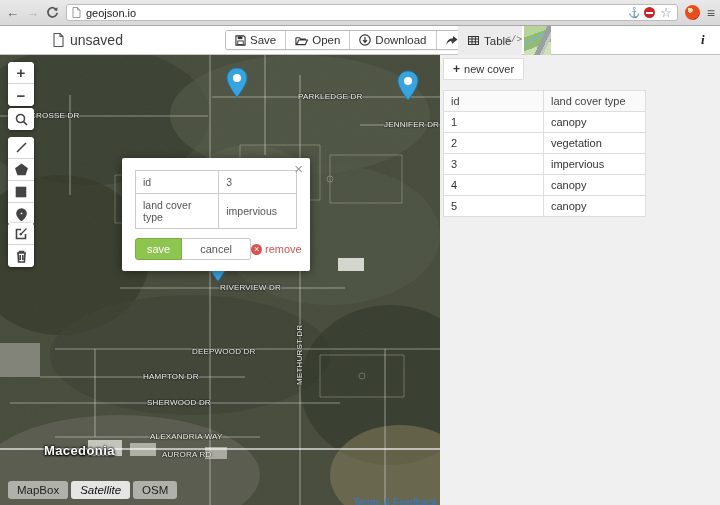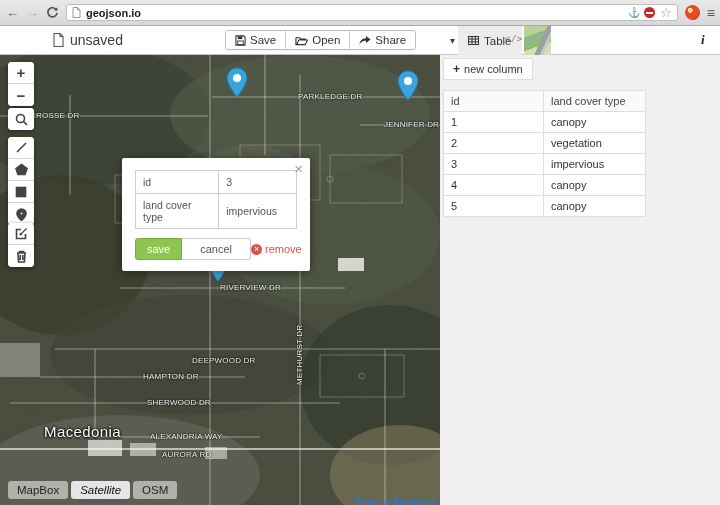--- a/index.html
+++ b/index.html
@@ -10,21 +10,21 @@
     -webkit-font-smoothing:antialiased;
   }
   
   .chrome { position:absolute; left:0; top:0; width:720px; height:26px;
     background:linear-gradient(#e9e9e9,#d8d8d8); border-bottom:1px solid #a8a8a8;
     display:flex; align-items:center; padding:0 6px; gap:7px; }
   .nav-ico { font-size:13px; font-weight:bold; color:#565656; line-height:1; }
   .nav-ico.disabled { color:#b2b2b2; }
   .omnibox { flex:1; height:17px; background:#fff; border:1px solid #bdbdbd;
     border-radius:3px; display:flex; align-items:center; padding:0 5px; gap:5px; }
-  .url-text { font-size:11px; font-weight:bold; color:#1b1b1b; }
+  .url-text { font-size:11px; font-weight:normal; color:#1b1b1b; }
   .omni-spacer { flex:1; }
   .ext-blue { width:11px; height:11px; color:#3b6fd4; font-size:10px; line-height:11px; }
   .ext-red { width:11px; height:11px; background:#c62828; border-radius:50%; position:relative; }
   .ext-red::after { content:""; position:absolute; left:2px; top:4.5px; width:7px; height:2px; background:#fff; }
   .star { font-size:13px; color:#8a8a8a; line-height:1; }
   .duck { width:15px; height:15px; border-radius:50%;
     background:radial-gradient(circle at 35% 35%, #ffd9a0 18%, #e84b1f 19% 70%, #c21f00 71%); }
   .menu-ico { font-size:14px; color:#555; font-weight:bold; letter-spacing:-1px; }
   
   .appbar { position:absolute; left:0; top:26px; width:720px; height:29px; background:#fff;
@@ -51,21 +51,21 @@
   }
   .info-i { position:absolute; left:701px; top:6px; font-family:"Liberation Serif", serif;
     font-weight:bold; font-style:italic; font-size:13px; color:#222; }
   
   .map { position:absolute; left:0; top:55px; width:440px; height:450px;
     background:#454a3b; overflow:hidden; }
   .map svg.base { position:absolute; left:0; top:0; }
   .stl { position:absolute; color:#fff; font-size:8px; line-height:1;
     text-shadow:0 0 2px #000, 0 0 2px #000; white-space:nowrap; opacity:.92; letter-spacing:.2px; }
   .stl.vert { transform:rotate(-90deg); transform-origin:left top; }
-  .place { position:absolute; left:44px; top:368px; font-size:15px; font-weight:normal; color:#fff;
+  .place { position:absolute; left:44px; top:388px; font-size:13px; font-weight:bold; color:#fff;
     text-shadow:0 0 3px #000, 0 1px 2px #000, 0 0 2px #000; letter-spacing:.4px; }
   .attribution { position:absolute; right:3px; bottom:-3px; font-size:10px; color:#2f7bd6; }
   
   .ctl { position:absolute; left:8px; width:26px; background:#fff; border-radius:4px;
     box-shadow:0 1px 4px rgba(0,0,0,.45); overflow:hidden; }
   .ctl .cbtn { width:26px; height:22px; display:flex; align-items:center; justify-content:center;
     border-bottom:1px solid #d5d5d5; color:#404040; cursor:pointer; background:#fff;
     font-size:15px; font-weight:bold; }
   .ctl .cbtn:last-child { border-bottom:none; }
   .ctl svg { stroke:#444; fill:none; stroke-width:1.6; }
@@ -159,20 +159,29 @@
       </span>
       <span>Save</span>
     </div>
     <div class="hbtn">
       <span style="line-height:0;">
         <svg width="13" height="11" viewBox="0 0 14 11">
             <path d="M1 2.5 h4 l1 1.5 h5 v1.5 M1 2.5 V10 h10 l2.5-5 H4 L1.8 10" fill="none" stroke="#333" stroke-width="1.2"></path>
           </svg>
       </span>
       <span>Open</span>
+    </div>
+    <div class="hbtn">
+      <span style="line-height:0;">
+        <svg width="12" height="12" viewBox="0 0 12 12">
+            <circle cx="6" cy="6" r="5.2" fill="none" stroke="#333" stroke-width="1.2"></circle>
+            <path d="M6 3 V8 M4 6.2 L6 8.4 L8 6.2" fill="none" stroke="#333" stroke-width="1.2"></path>
+          </svg>
+      </span>
+      <span>Download</span>
     </div>
     <div class="hbtn">
       <span style="line-height:0;">
         <svg width="12" height="11" viewBox="0 0 12 11">
             <path d="M7 1 L11.5 4.5 L7 8 V5.8 C3 5.8 1.5 7.5 .5 10 C.8 6 2.5 3.4 7 3.2 Z" fill="#333"></path>
           </svg>
       </span>
       <span>Share</span>
     </div>
   </div>
@@ -244,21 +253,21 @@
     </g>
     <path d="M0 394 H440" stroke="rgba(255,255,255,0.6)" stroke-width="2.2" fill="none"></path>
     <rect width="440" height="450" filter="url(#grain)" opacity=".10"></rect>
   </svg>
 
   <span class="stl" style="left:30px;top:57px">CROSSE DR</span>
   <span class="stl" style="left:298px;top:38px">PARKLEDGE DR</span>
   <span class="stl" style="left:384px;top:66px">JENNIFER DR</span>
   <span class="stl" style="left:168px;top:193px">BROOKPOINT DR</span>
   <span class="stl" style="left:220px;top:229px">RIVERVIEW DR</span>
-  <span class="stl" style="left:192px;top:302px">DEEPWOOD DR</span>
+  <span class="stl" style="left:192px;top:293px">DEEPWOOD DR</span>
   <span class="stl" style="left:143px;top:318px">HAMPTON DR</span>
   <span class="stl" style="left:147px;top:344px">SHERWOOD DR</span>
   <span class="stl" style="left:150px;top:378px">ALEXANDRIA WAY</span>
   <span class="stl" style="left:162px;top:396px">AURORA RD</span>
   <span class="stl vert" style="left:296px;top:330px">METHURST DR</span>
   <span class="place">Macedonia</span>
 
   <svg class="marker" style="left:226px;top:12px" width="22" height="31" viewBox="0 0 24 34">
     <path d="M12 1 C5.9 1 1 5.9 1 12 c0 7.6 11 21 11 21 s11-13.4 11-21 C23 5.9 18.1 1 12 1 Z" fill="#38a3dd" stroke="#1d76ad" stroke-width="1"></path>
     <circle cx="12" cy="12" r="4.4" fill="#fff"></circle>
@@ -351,21 +360,21 @@
     <span class="lbtn active">Satellite</span>
     <span class="lbtn">OSM</span>
   </div>
 
   <a class="attribution">Terms &amp; Feedback</a>
 </div>
 
 <div class="panel">
   <div class="newcol">
     <b>+</b>
-    <span>new column</span>
+    <span>new cover</span>
   </div>
   <table class="dtable">
     <tbody>
         <tr>
       <th class="c-id">id</th>
       <th class="c-type">land cover type</th>
     </tr>
     <tr>
       <td>1</td>
       <td>canopy</td>

